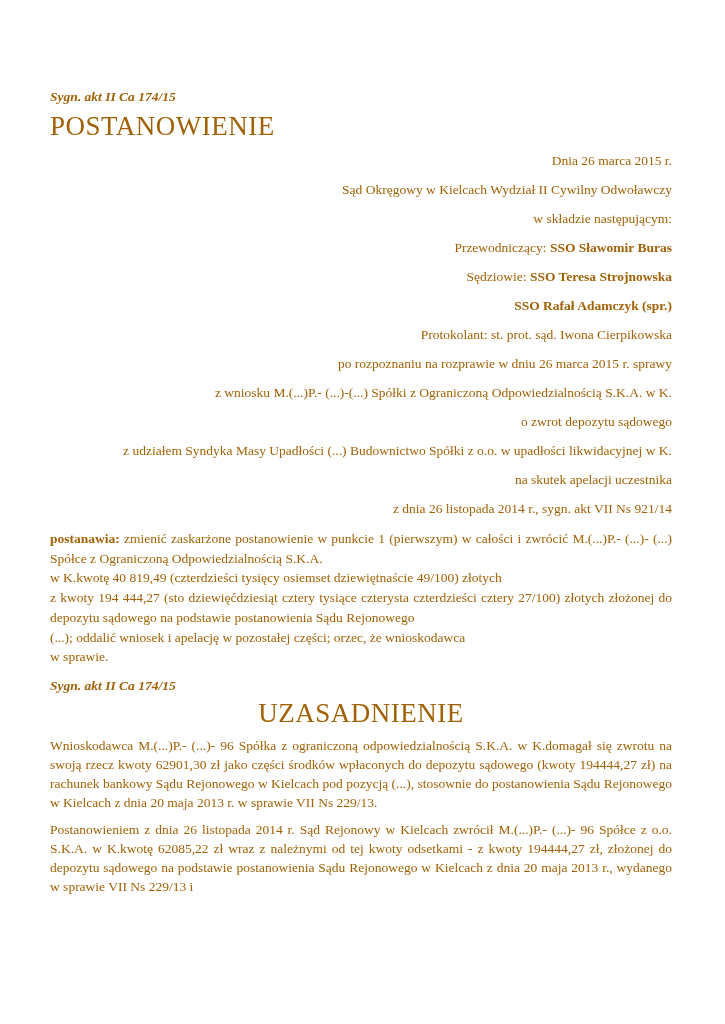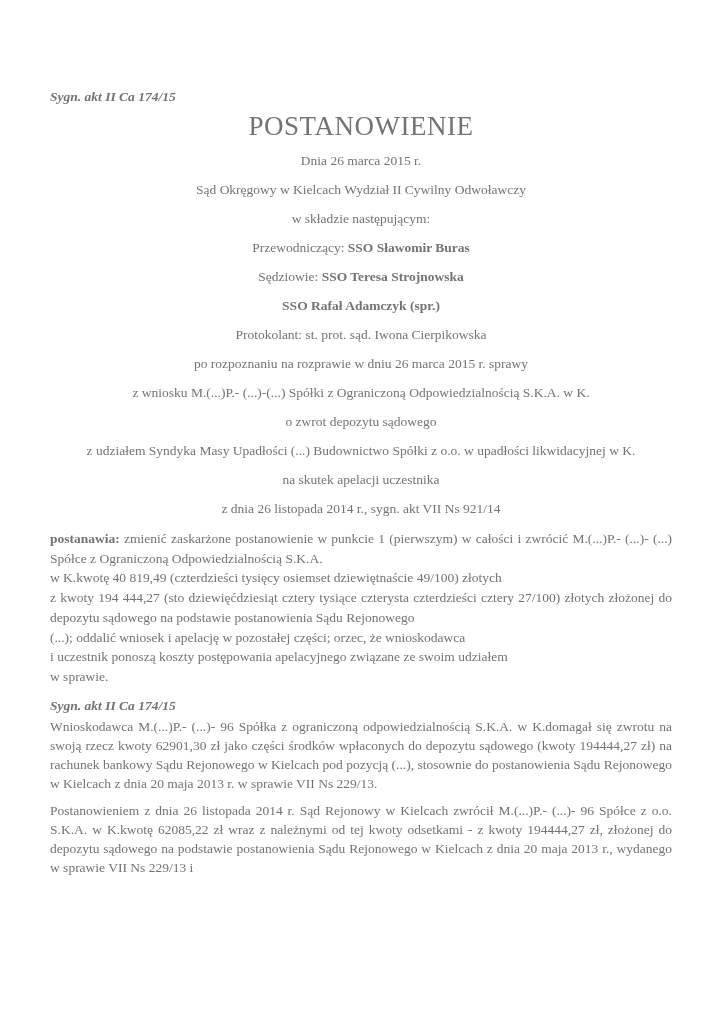--- a/index.html
+++ b/index.html
@@ -11,41 +11,40 @@
   .page {
     position: relative;
     width: 725px;
     height: 1024px;
     margin: 0 auto;
     background: #ffffff;
     box-sizing: border-box;
     padding: 88px 53px 40px 50px;
     font-family: "Liberation Serif", "DejaVu Serif", serif;
     font-size: 13.5px;
-    color: #737373;
+    color: #a16207;
     overflow: hidden;
   }
   .hline {
     margin: 0 0 11px 0;
     line-height: 18px;
-    text-align: center;
+    text-align: right;
   }
   .sygn {
     font-weight: bold;
     font-style: italic;
     margin: 0 0 4px 0;
     line-height: 18px;
   }
   .bi {
     font-weight: bold;
   }
   .doc-title {
     font-size: 27px;
     font-weight: normal;
-    text-align: center;
     margin: 0 0 9px 0;
     line-height: 33px;
     letter-spacing: 0.5px;
   }
   .ruling {
     margin: 0 0 10px 0;
   }
   .ruling p {
     margin: 0;
     line-height: 19.7px;
@@ -97,23 +96,23 @@
   <p class="hline">o zwrot depozytu sądowego</p>
   <p class="hline">z udziałem Syndyka Masy Upadłości (...) Budownictwo Spółki z o.o. w upadłości likwidacyjnej w K.</p>
   <p class="hline">na skutek apelacji uczestnika</p>
   <p class="hline">z dnia 26 listopada 2014 r., sygn. akt VII Ns 921/14</p>
 
   <div class="ruling">
     <p><span class="bi">postanawia:</span> <span>zmienić zaskarżone postanowienie w punkcie 1 (pierwszym) w całości i zwrócić M.(...)P.- (...)- (...) Spółce z Ograniczoną Odpowiedzialnością S.K.A.</span></p>
     <p>w K.kwotę 40 819,49 (czterdzieści tysięcy osiemset dziewiętnaście 49/100) złotych</p>
     <p>z kwoty 194 444,27 (sto dziewięćdziesiąt cztery tysiące czterysta czterdzieści cztery 27/100) złotych złożonej do depozytu sądowego na podstawie postanowienia Sądu Rejonowego</p>
     <p>(...); oddalić wniosek i apelację w pozostałej części; orzec, że wnioskodawca</p>
-    <p>i uczestnik ponoszą koszty postępowania apelacyjnego związane ze swoim udziałem</p>
     <p>w sprawie.</p>
   </div>
 
   <p class="sygn-repeat">Sygn. akt II Ca 174/15</p>
 
+  <h2 class="just-title">UZASADNIENIE</h2>
 
   <p class="jpara">Wnioskodawca M.(...)P.- (...)- 96 Spółka z ograniczoną odpowiedzialnością S.K.A. w K.domagał się zwrotu na swoją rzecz kwoty 62901,30 zł jako części środków wpłaconych do depozytu sądowego (kwoty 194444,27 zł) na rachunek bankowy Sądu Rejonowego w Kielcach pod pozycją (...), stosownie do postanowienia Sądu Rejonowego w Kielcach z dnia 20 maja 2013 r. w sprawie VII Ns 229/13.</p>
   <p class="jpara">Postanowieniem z dnia 26 listopada 2014 r. Sąd Rejonowy w Kielcach zwrócił M.(...)P.- (...)- 96 Spółce z o.o. S.K.A. w K.kwotę 62085,22 zł wraz z należnymi od tej kwoty odsetkami - z kwoty 194444,27 zł, złożonej do depozytu sądowego na podstawie postanowienia Sądu Rejonowego w Kielcach z dnia 20 maja 2013 r., wydanego w sprawie VII Ns 229/13 i</p>
 
 </div>
 
 </body></html>

